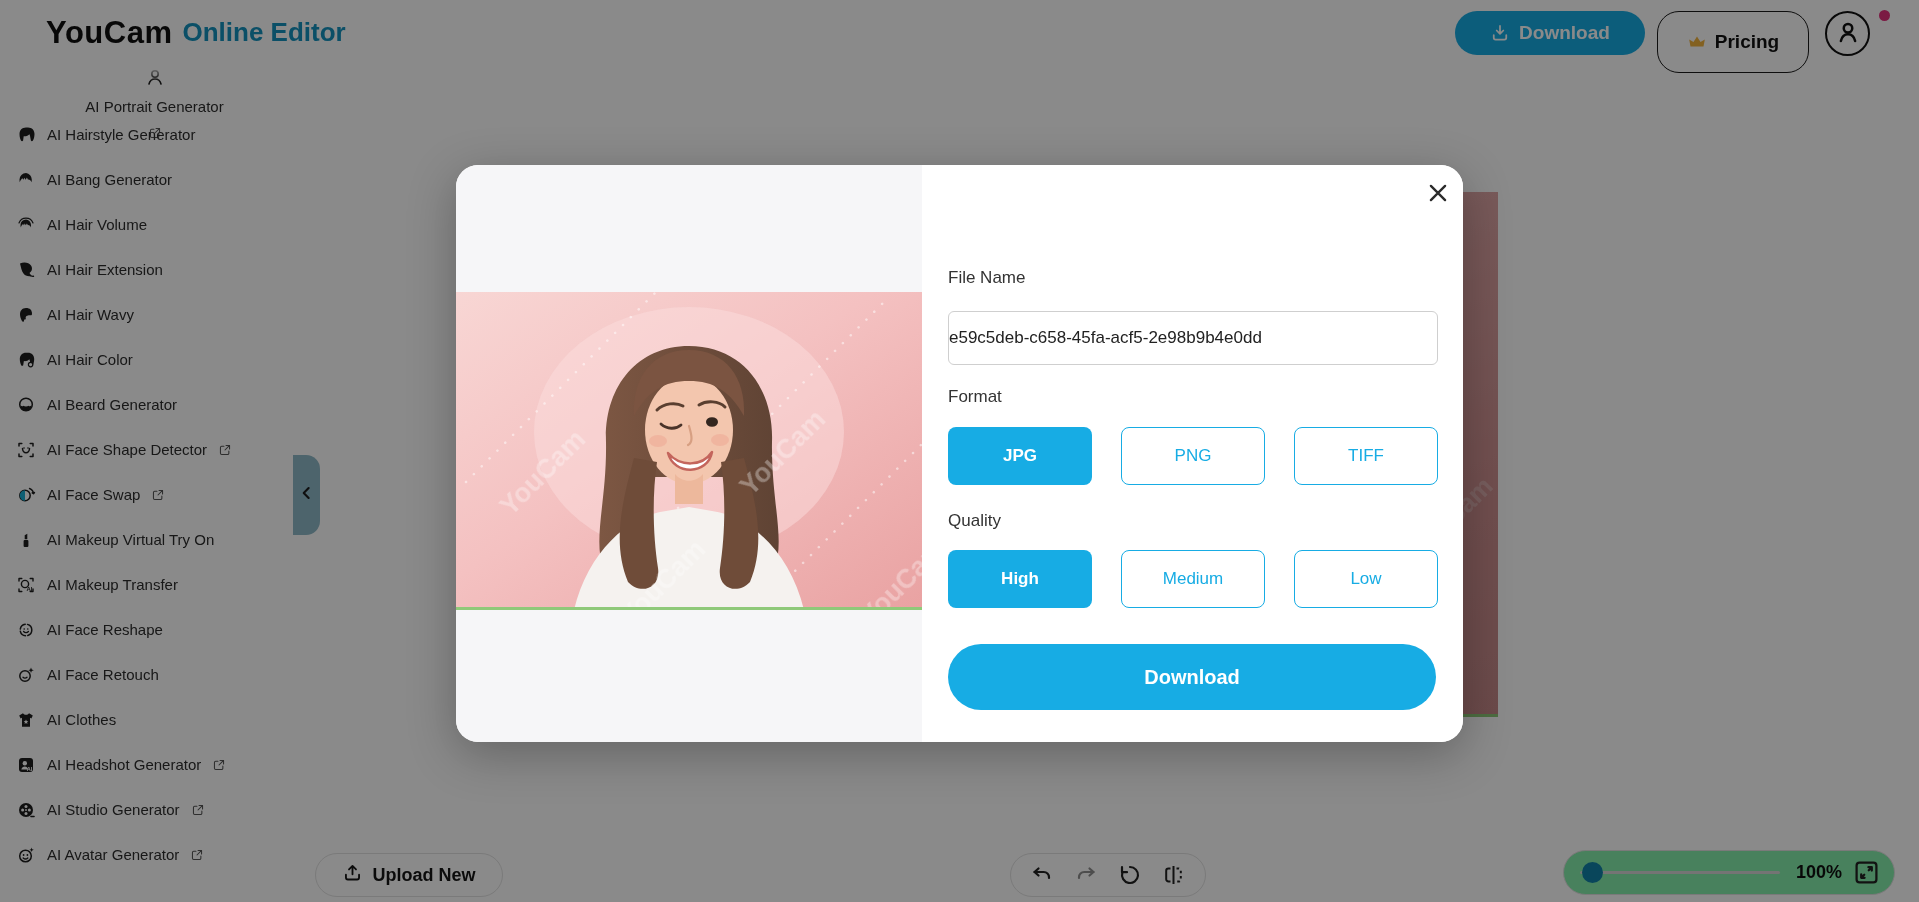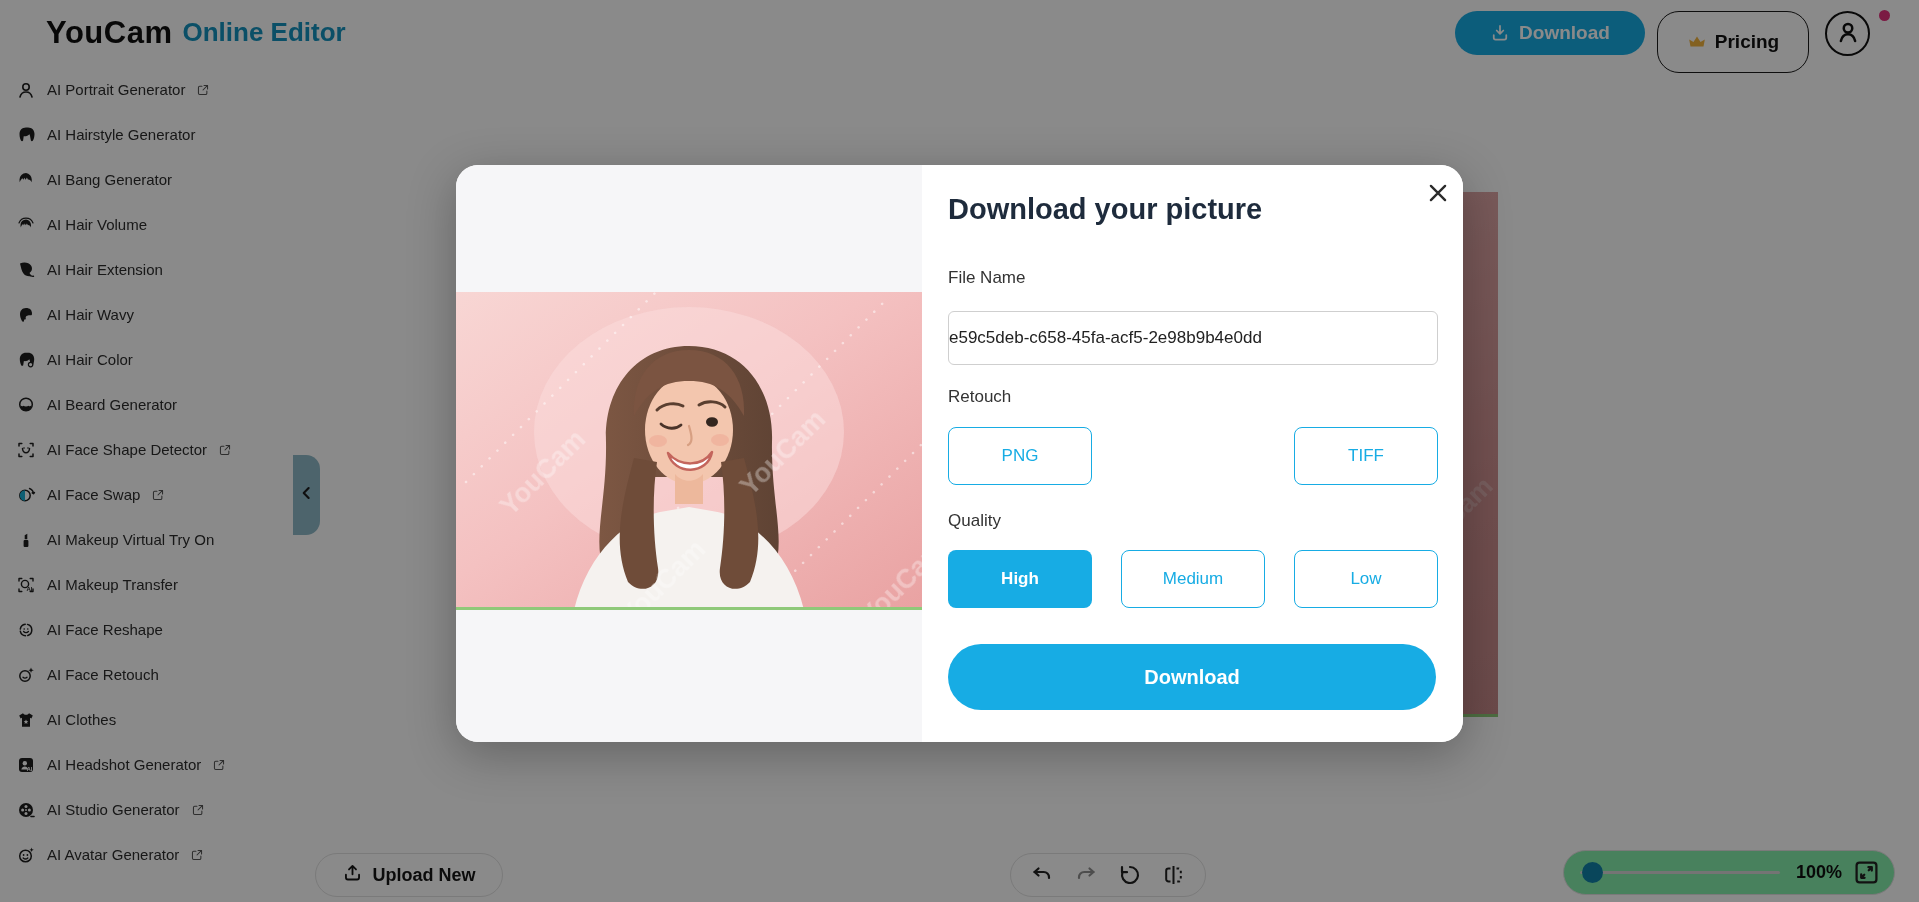--- a/index.html
+++ b/index.html
@@ -100,21 +100,21 @@
       <span><svg width="30" height="30" viewBox="0 0 24 24">
             <circle cx="12" cy="9" r="3.4" stroke="#111" stroke-width="2" fill="none"></circle>
             <path d="M6.3 19.2c.8-3.6 2.9-5.4 5.7-5.4s4.9 1.8 5.7 5.4" stroke="#111" stroke-width="2" fill="none" stroke-linecap="round"></path>
           </svg></span>
     </button>
     <span class="hdr-dot"></span>
   </div>
 
   <div class="sidebar">
     <div id="sidebar-list">
-        <div class="side-item" style="top: 2px;">
+        <div class="side-item" style="top: 2px; flex-direction: column;">
           <span class="side-icon">
             <svg width="20" height="20" viewBox="0 0 20 20">
               <circle cx="10" cy="7" r="3.2" stroke="#1f1f1f" fill="none" stroke-linecap="round" stroke-linejoin="round" stroke-width="1.6"></circle>
               <path d="M4 17c.8-3.4 3-5 6-5s5.2 1.6 6 5" stroke="#1f1f1f" fill="none" stroke-linecap="round" stroke-linejoin="round" stroke-width="1.6"></path>
             </svg>
           </span>
           <span class="side-label">AI Portrait Generator</span>
           <span class="ext-icon">
             <svg width="14" height="14" viewBox="0 0 20 20">
               <path d="M8.5 4.5H5.3A1.8 1.8 0 0 0 3.5 6.3v8.4a1.8 1.8 0 0 0 1.8 1.8h8.4a1.8 1.8 0 0 0 1.8-1.8V11.5" fill="none" stroke="#555" stroke-width="1.5" stroke-linecap="round"></path>
@@ -430,27 +430,27 @@
     </div>
 
     <div class="modal-right"></div>
 
     <button class="modal-close">
       <span><svg width="26" height="26" viewBox="0 0 22 22">
             <path d="M5 5l12 12M17 5L5 17" stroke="#2b2b2b" stroke-width="2" stroke-linecap="round"></path>
           </svg></span>
     </button>
 
-    <h2 class="modal-title">Download your picture</h2>
 
     <label class="fld-label" style="top:103px;">File Name</label>
     <input class="file-input" type="text" value="e59c5deb-c658-45fa-acf5-2e98b9b4e0dd" style="">
 
-    <label class="fld-label" style="top:222px;">Retouch</label>
+    <label class="fld-label" style="top:222px;">Format</label>
     <div class="opt-row" style="top:262px;" id="format-group">
+        <button class="opt-btn selected">JPG</button>
         <button class="opt-btn">PNG</button>
         <button class="opt-btn">TIFF</button>
       </div>
 
     <label class="fld-label" style="top:346px;">Quality</label>
     <div class="opt-row" style="top:385px;" id="quality-group">
         <button class="opt-btn selected">High</button>
         <button class="opt-btn">Medium</button>
         <button class="opt-btn">Low</button>
       </div>

